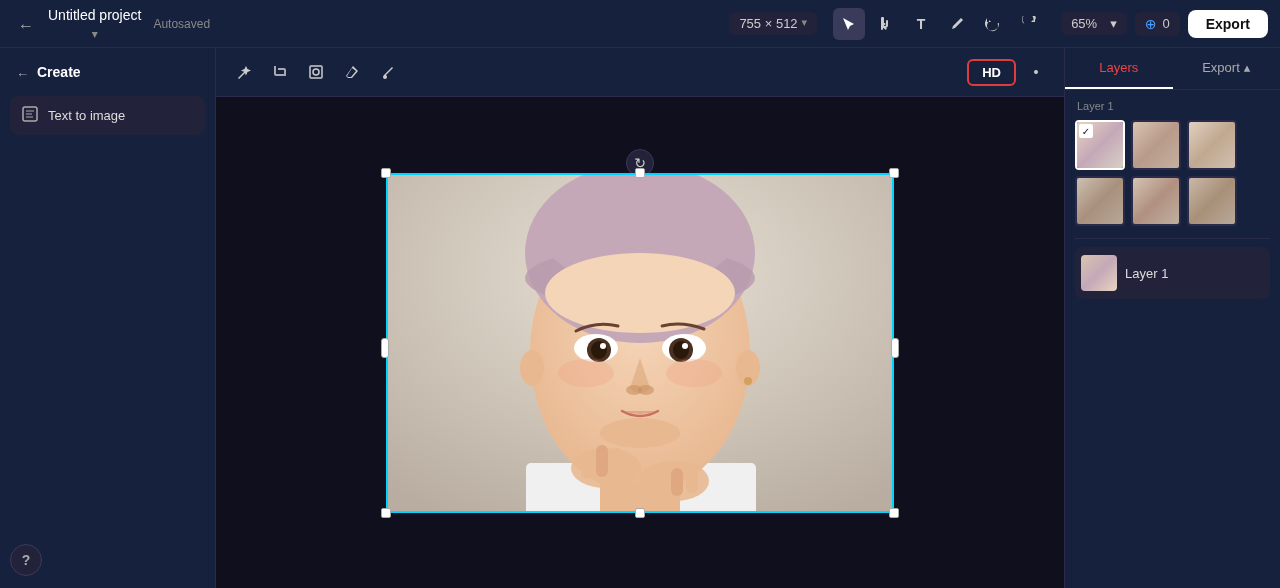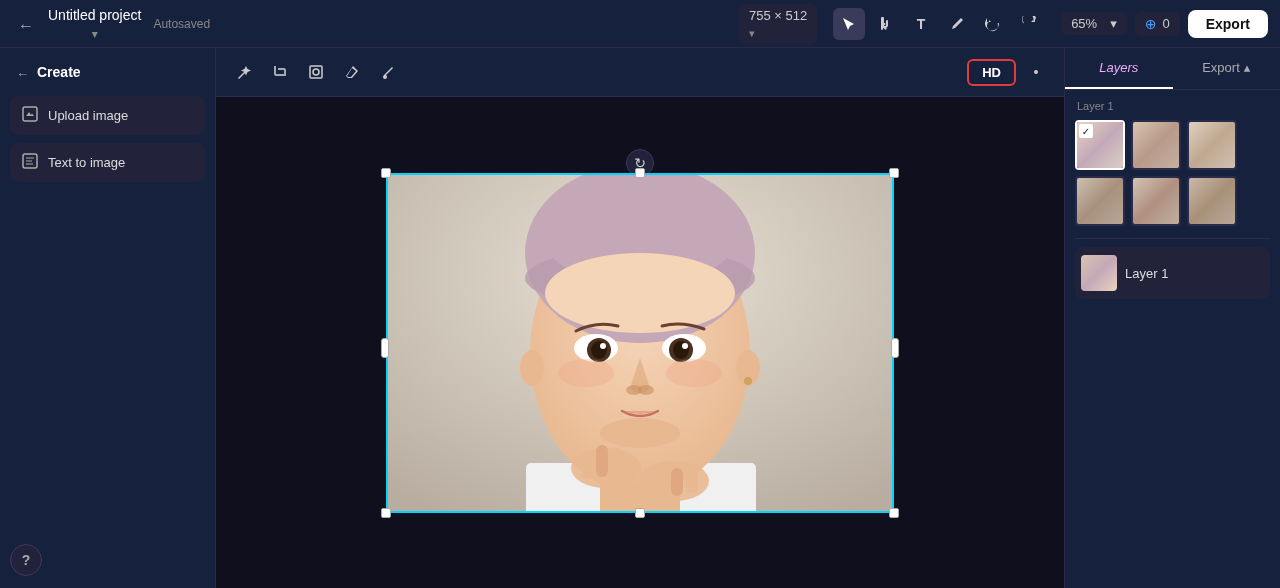--- a/index.html
+++ b/index.html
@@ -36,21 +36,21 @@
       cursor: pointer;
       flex-direction: column;
     }
     .project-name .chevron { color: #888; font-size: 12px; }
     .autosaved { font-size: 12px; color: #888; margin-left: 4px; }
     .topbar-spacer { flex: 1; }
     .canvas-size {
       display: flex; gap: 4px;
       font-size: 13px; color: #ccc;
       background: #22223a; border-radius: 6px;
-      padding: 4px 10px; cursor: pointer; flex-direction: column;
+      padding: 4px 10px; cursor: pointer;
     }
     .canvas-size .chevron { color: #888; font-size: 11px; }
     .topbar-tools {
       display: flex; align-items: center; gap: 4px; margin: 0 8px;
     }
     .tool-btn {
       width: 32px; height: 32px;
       display: flex; align-items: center; justify-content: center;
       border-radius: 6px; cursor: pointer; color: #ccc;
       font-size: 16px; background: transparent;
@@ -234,21 +234,21 @@
       border-bottom: 1px solid #2a2a4a;
     }
     .right-tab {
       flex: 1;
       padding: 12px 8px;
       text-align: center;
       font-size: 13px; font-weight: 500;
       color: #aaa; cursor: pointer;
       border-bottom: 2px solid transparent;
     }
-    .right-tab.active { color: #f0abfc; border-bottom-color: #fff; font-style: italic; }
+    .right-tab.active { color: #ef4444; border-bottom-color: #fff; }
     .right-tab-history {
       display: flex; align-items: center; gap: 4px;
       justify-content: center;
     }
     .layers-content {
       padding: 10px;
       flex: 1;
       overflow-y: auto;
     }
     .layer-group-label {
@@ -360,29 +360,20 @@
 </div>
 
 <div class="main">
 
   <div class="left-sidebar">
     <div class="create-header">
       <span class="arrow">←</span>
       <span>Create</span>
     </div>
 
-    <div class="sidebar-item">
-      <span class="icon">
-        <svg width="16" height="16" viewBox="0 0 16 16" fill="currentColor">
-            <rect x="1" y="1" width="14" height="14" rx="2" fill="none" stroke="currentColor" stroke-width="1.5"></rect>
-            <path d="M5 9l2-3 2 3 1-1.5 2 2.5H4z"></path>
-          </svg>
-      </span>
-      <span>Upload image</span>
-    </div>
 
     <div class="sidebar-item">
       <span class="icon">
         <svg width="16" height="16" viewBox="0 0 16 16" fill="currentColor">
             <rect x="1" y="1" width="14" height="14" rx="2" fill="none" stroke="currentColor" stroke-width="1.5"></rect>
             <path d="M4 5h8M4 8h6M4 11h7" stroke="currentColor" stroke-width="1.2"></path>
           </svg>
       </span>
       <span>Text to image</span>
     </div>

